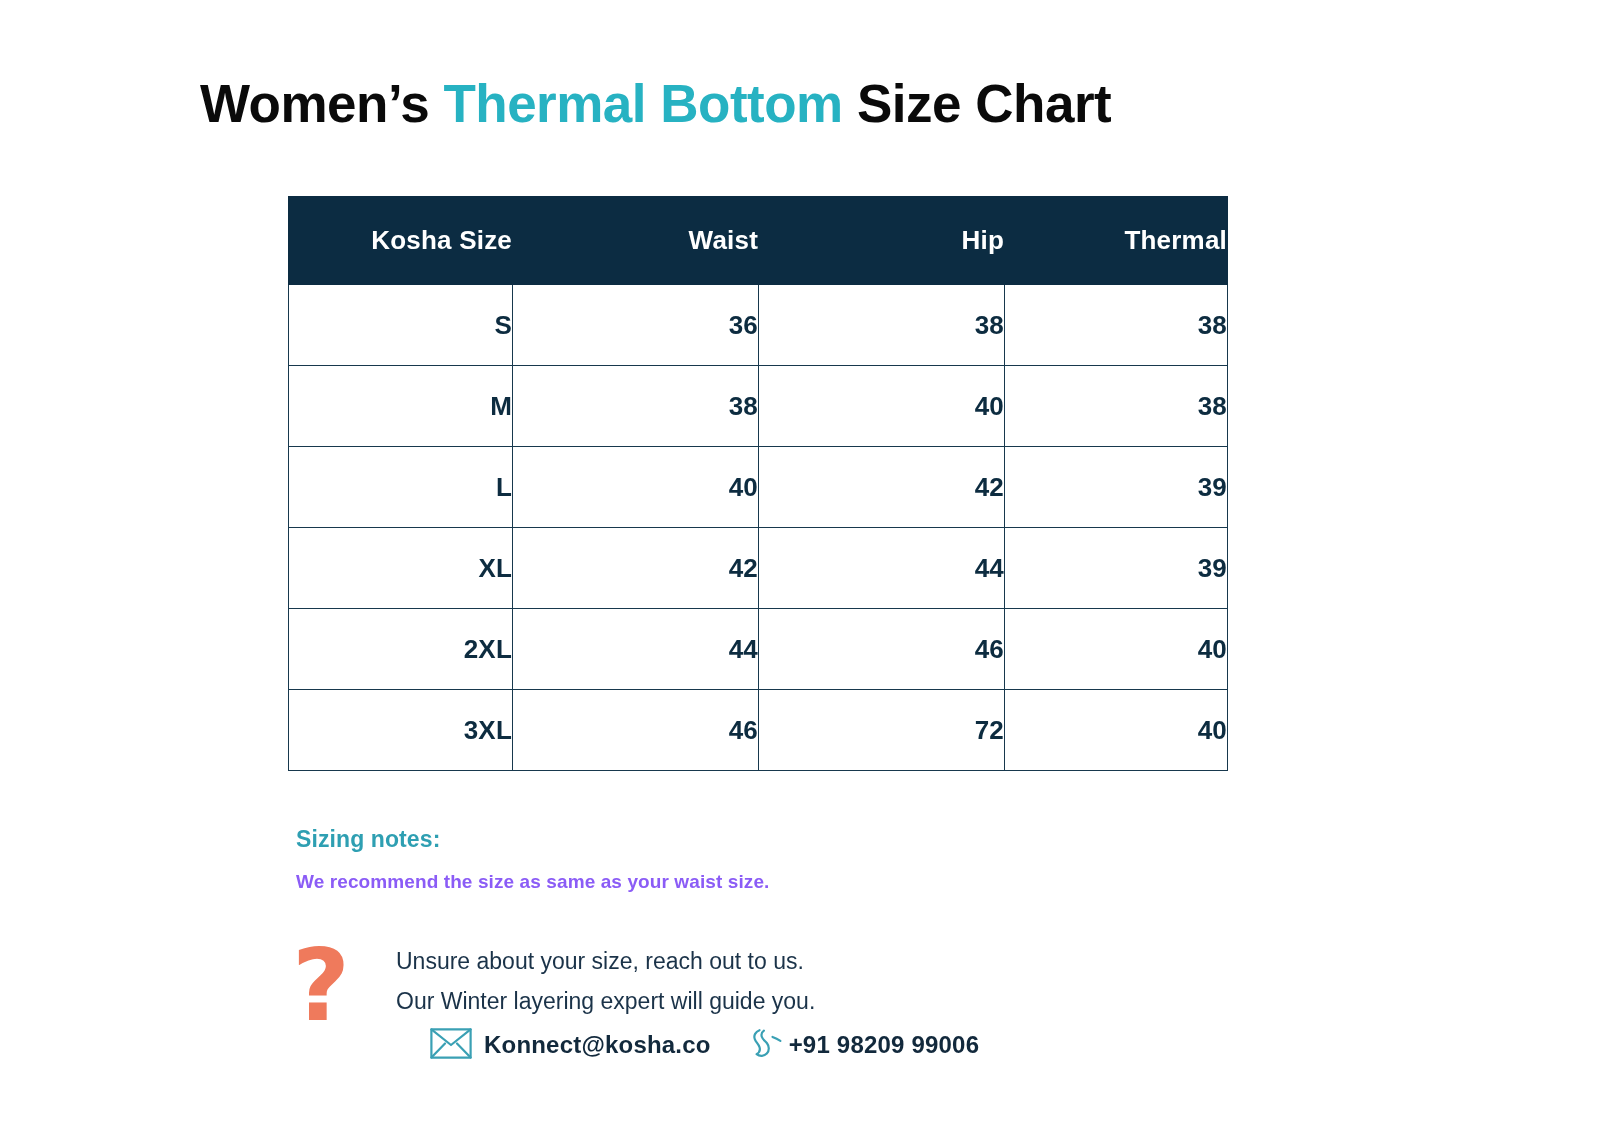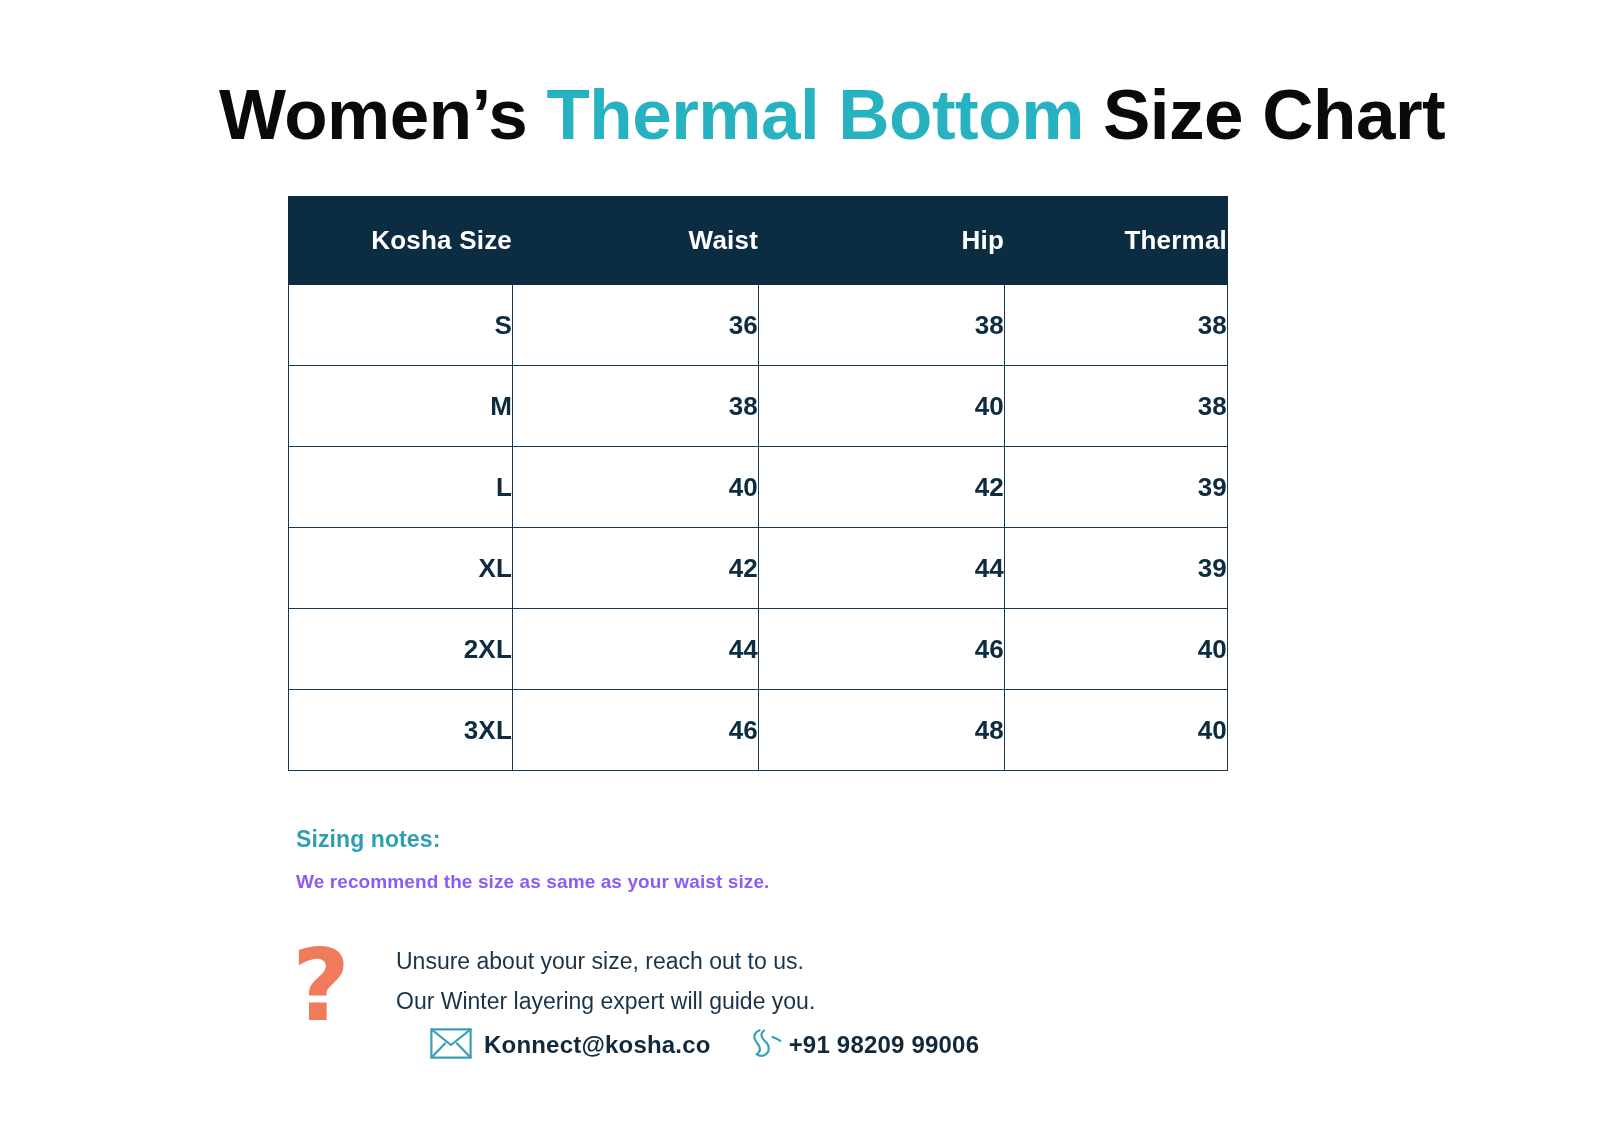--- a/index.html
+++ b/index.html
@@ -18,27 +18,26 @@
     width: 1600px;
     height: 1123px;
     background: #ffffff;
   }
 
   
   .title {
     position: absolute;
     left: 200px;
     top: 72px;
-    font-size: 71px;
+    font-size: 53px;
     font-weight: 700;
     letter-spacing: -0.5px;
     color: #0a0a0a;
     white-space: nowrap;
     line-height: 1.2;
-    margin-left: 19px;
   }
   .title .accent { color: #27b2c2; }
 
   
   .size-table {
     position: absolute;
     left: 288px;
     top: 196px;
     width: 939px;
     border-collapse: collapse;
@@ -196,21 +195,21 @@
       </tr>
       <tr>
         <td>2XL</td>
         <td>44</td>
         <td>46</td>
         <td>40</td>
       </tr>
       <tr>
         <td>3XL</td>
         <td>46</td>
-        <td>48</td>
+        <td>72</td>
         <td>40</td>
       </tr>
     </tbody>
   </table>
 
   <div class="notes-heading">Sizing notes:</div>
   <div class="notes-body">We recommend the size as same as your waist size.</div>
 
   <div class="help-block">
 

